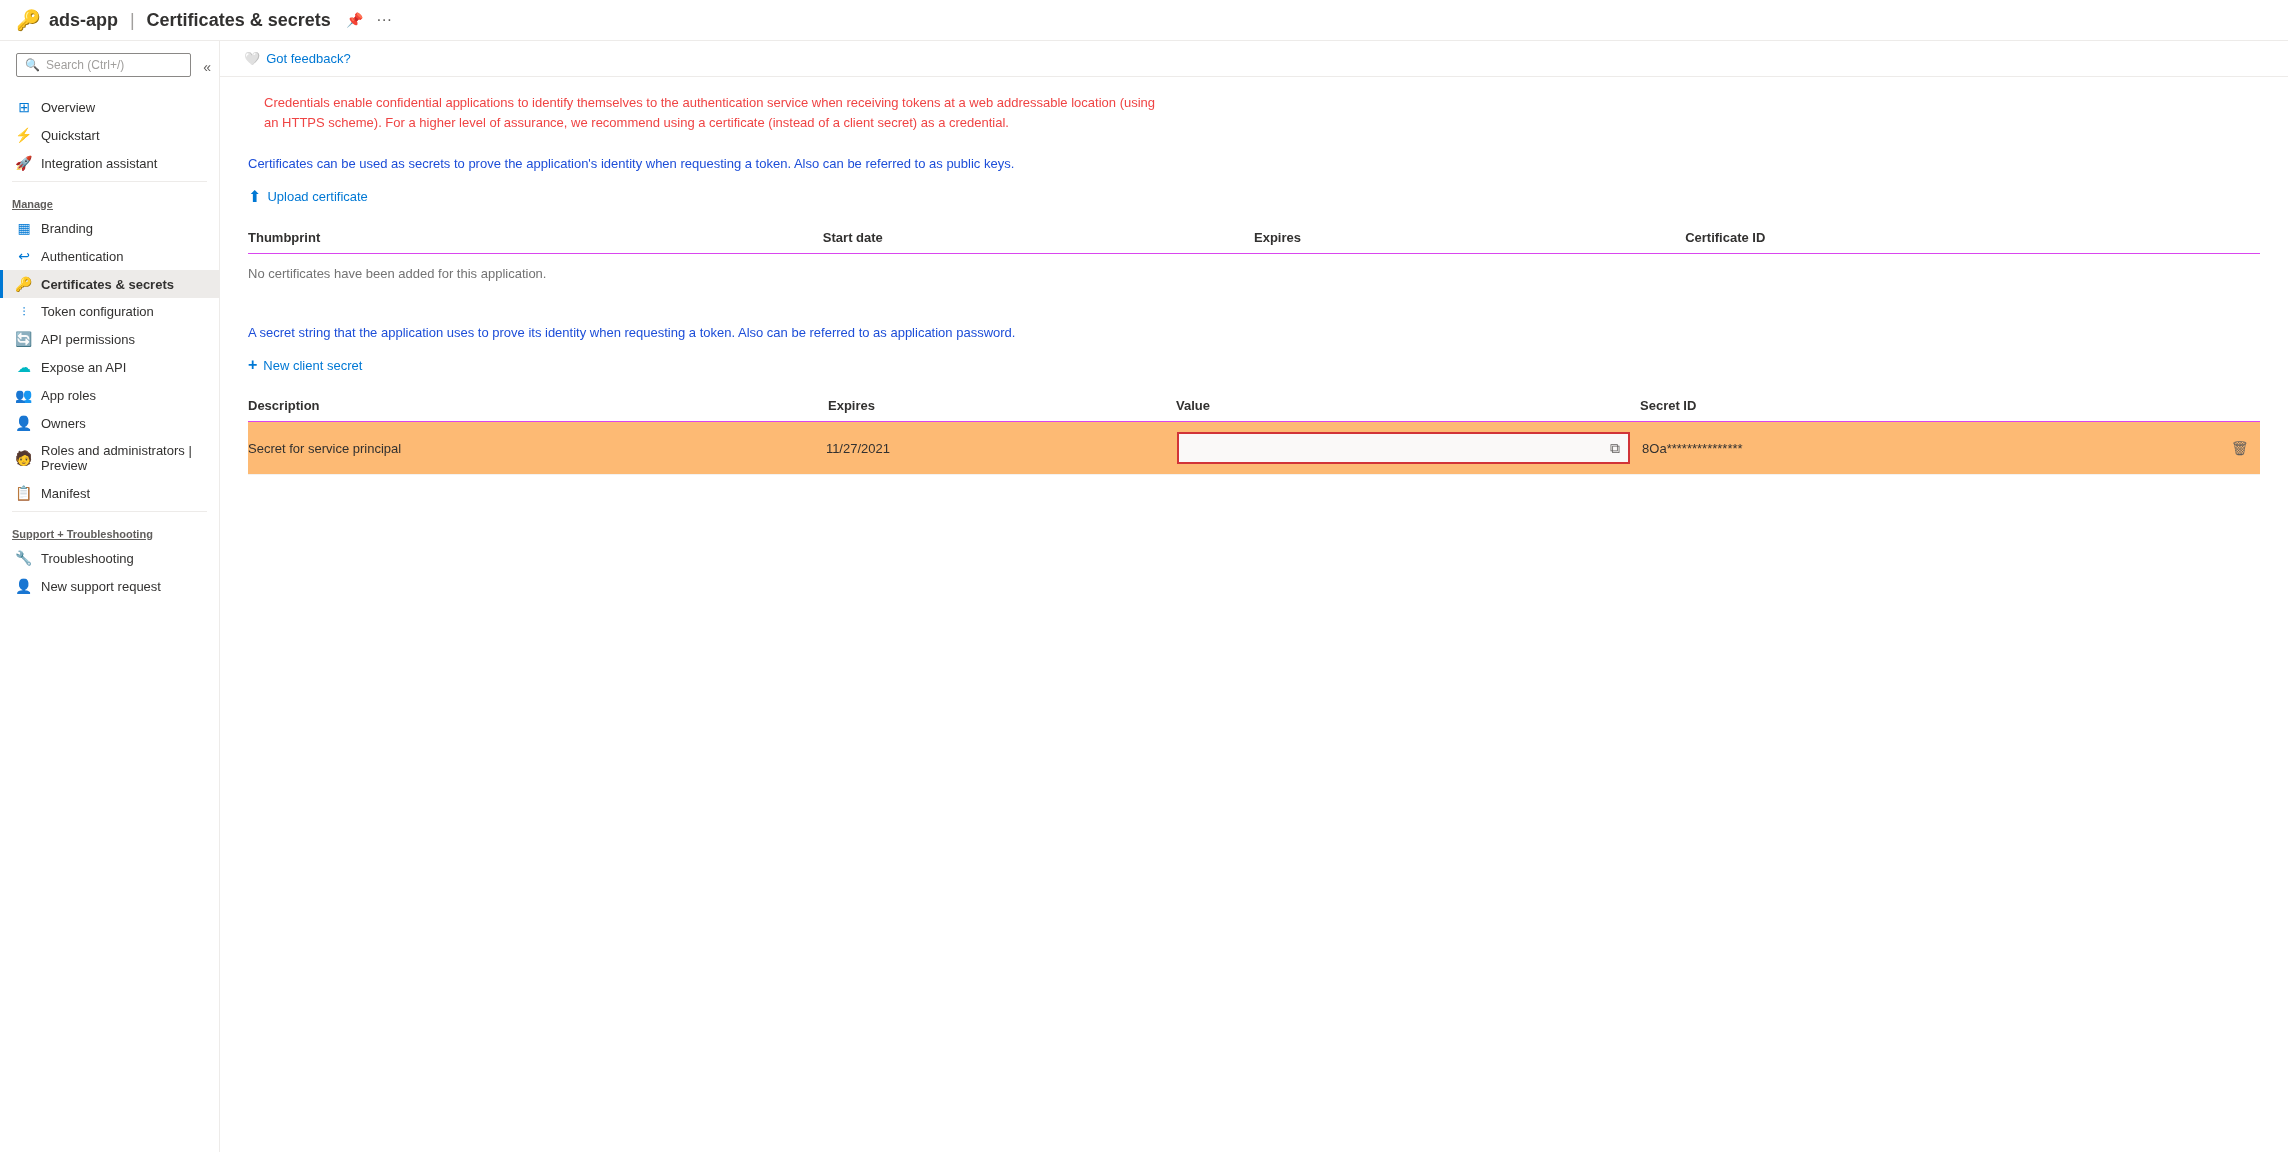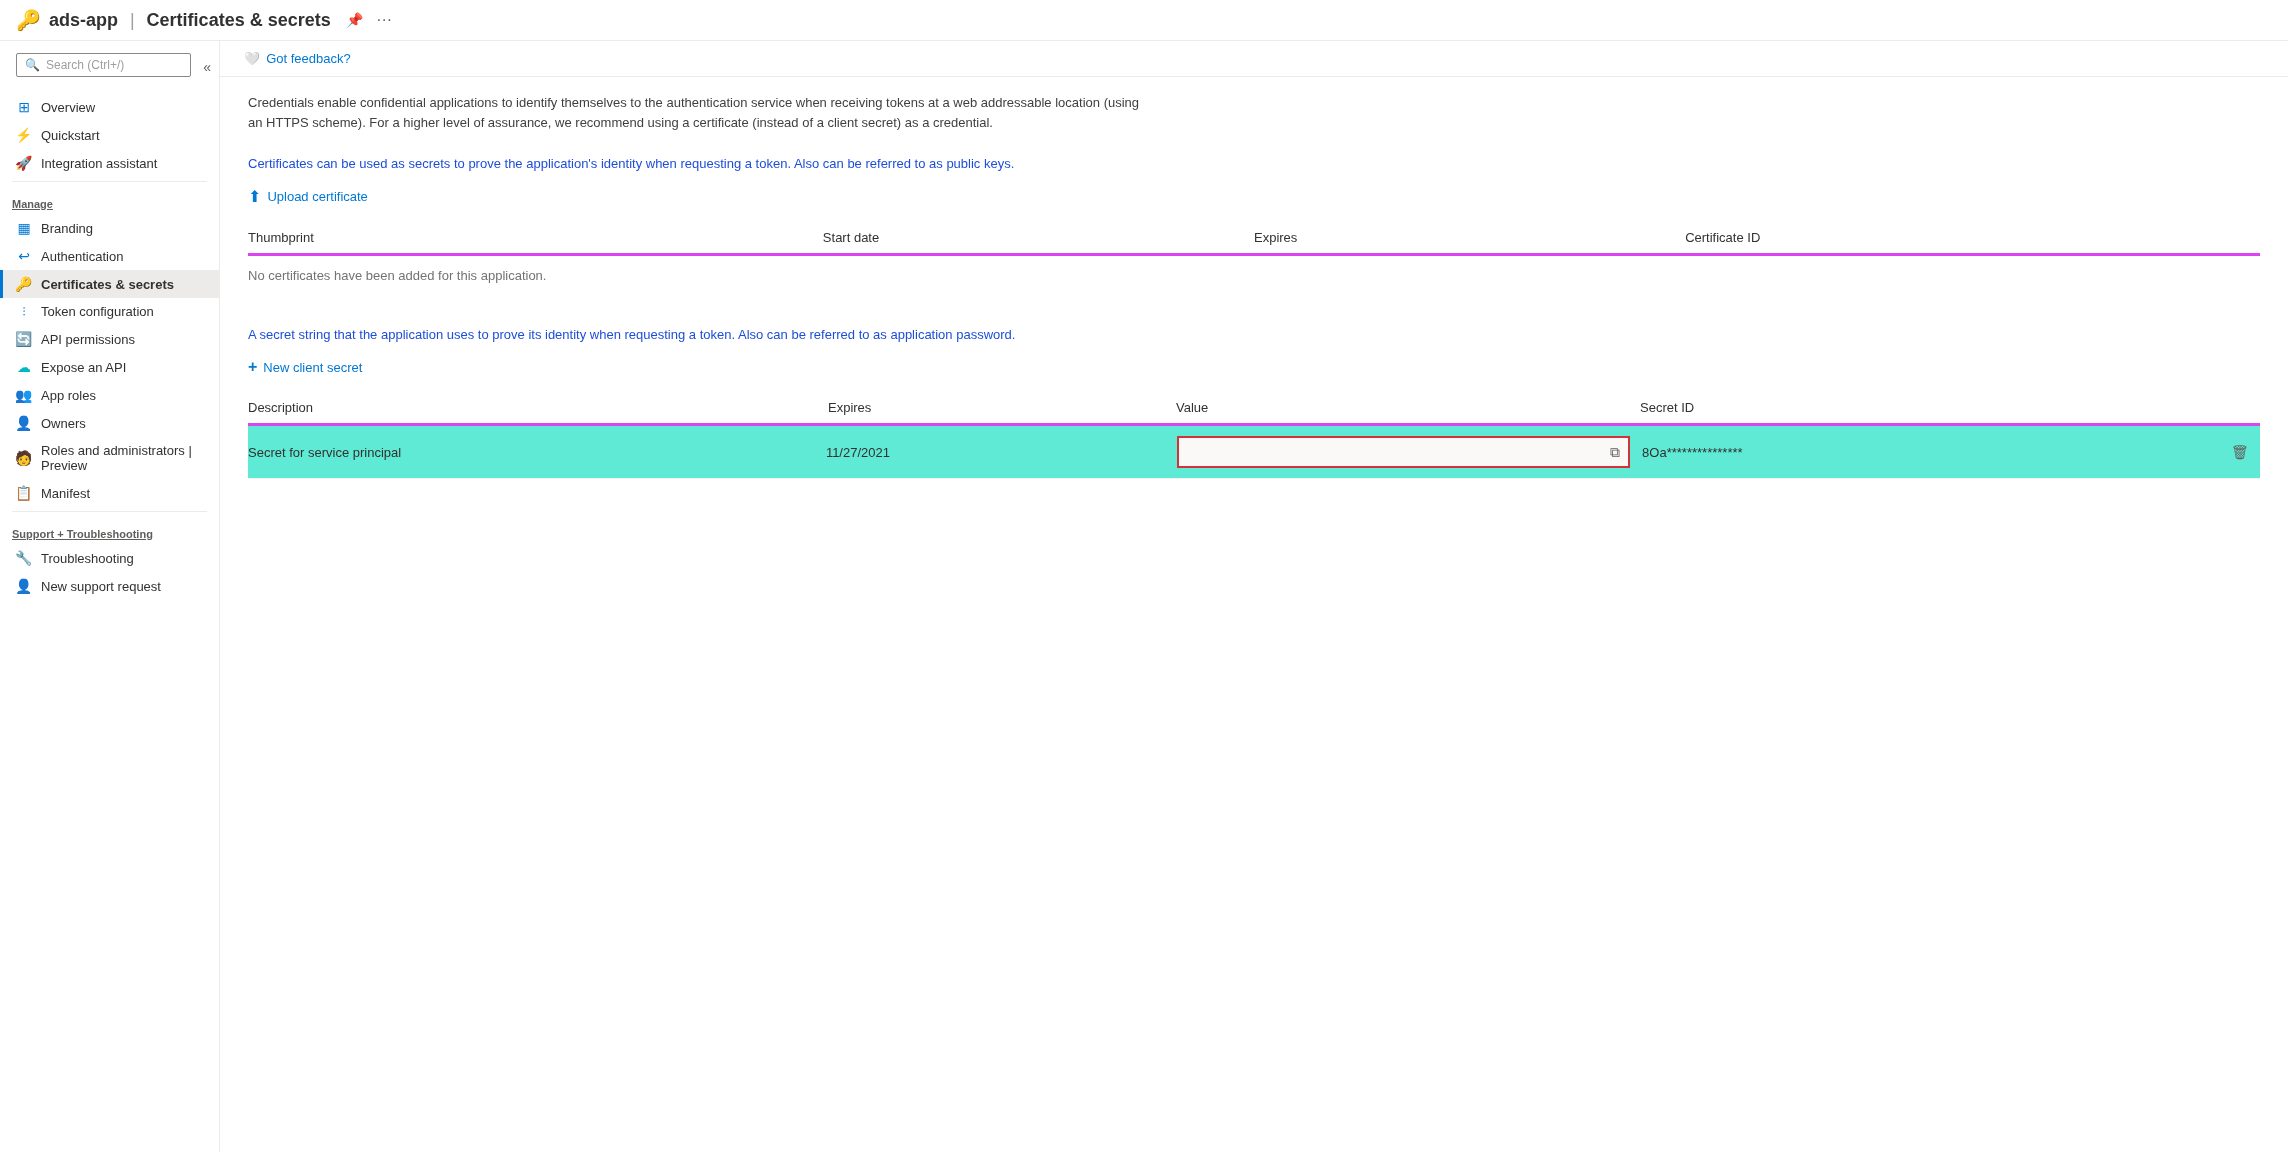--- a/index.html
+++ b/index.html
@@ -92,21 +92,21 @@
       gap: 6px;
       padding: 10px 24px;
       border-bottom: 1px solid #edebe9;
       color: #0078d4;
       font-size: 13px;
       cursor: pointer;
     }
 
     .content-body { padding: 16px 28px; }
 
-    .description-text { font-size: 13px; color: #404040; line-height: 1.5; margin-bottom: 24px; max-width: 900px; }
+    .description-text { font-size: 13px; color: #ef4444; line-height: 1.5; margin-bottom: 24px; max-width: 900px; margin-left: 16px; }
 
     .section-heading { font-size: 18px; font-weight: 600; color: #323130; margin-bottom: 8px; }
 
     .section-desc { font-size: 13px; color: #1d4ed8; margin-bottom: 16px; }
 
     .upload-btn {
       display: flex;
       align-items: center;
       gap: 6px;
       color: #0078d4;
@@ -114,22 +114,22 @@
       cursor: pointer;
       margin-bottom: 16px;
       background: none;
       border: none;
       padding: 0;
     }
 
     .table-header {
       display: grid;
       padding: 8px 0;
-      border-bottom: 3px solid #d946ef;
-      font-weight: 400;
+      border-bottom: 1px solid #d946ef;
+      font-weight: 700;
       font-size: 13px;
     }
     .cert-table-header { grid-template-columns: 2fr 1.5fr 1.5fr 2fr; }
     .secret-table-header { grid-template-columns: 2.5fr 1.5fr 2fr 2.5fr 40px; }
 
     .table-row {
       display: grid;
       padding: 10px 0;
       border-bottom: 1px solid #f3f2f1;
       align-items: center;
@@ -307,21 +307,21 @@
         </button>
 
         <div class="table-header secret-table-header">
           <span>Description</span>
           <span>Expires</span>
           <span>Value</span>
           <span>Secret ID</span>
           <span></span>
         </div>
 
-        <div class="table-row secret-table-row" style="background: #5eead4; gap: 12px;">
+        <div class="table-row secret-table-row" style="background: #fdba74; gap: 12px;">
           <span>Secret for service principal</span>
           <span>11/27/2021</span>
           <div class="value-cell">
             <span class="value-cell-empty"></span>
             <span class="copy-icon" title="Copy">⧉</span>
           </div>
           <span>8Oa***************</span>
           <span class="delete-icon" title="Delete">🗑</span>
         </div>
 

